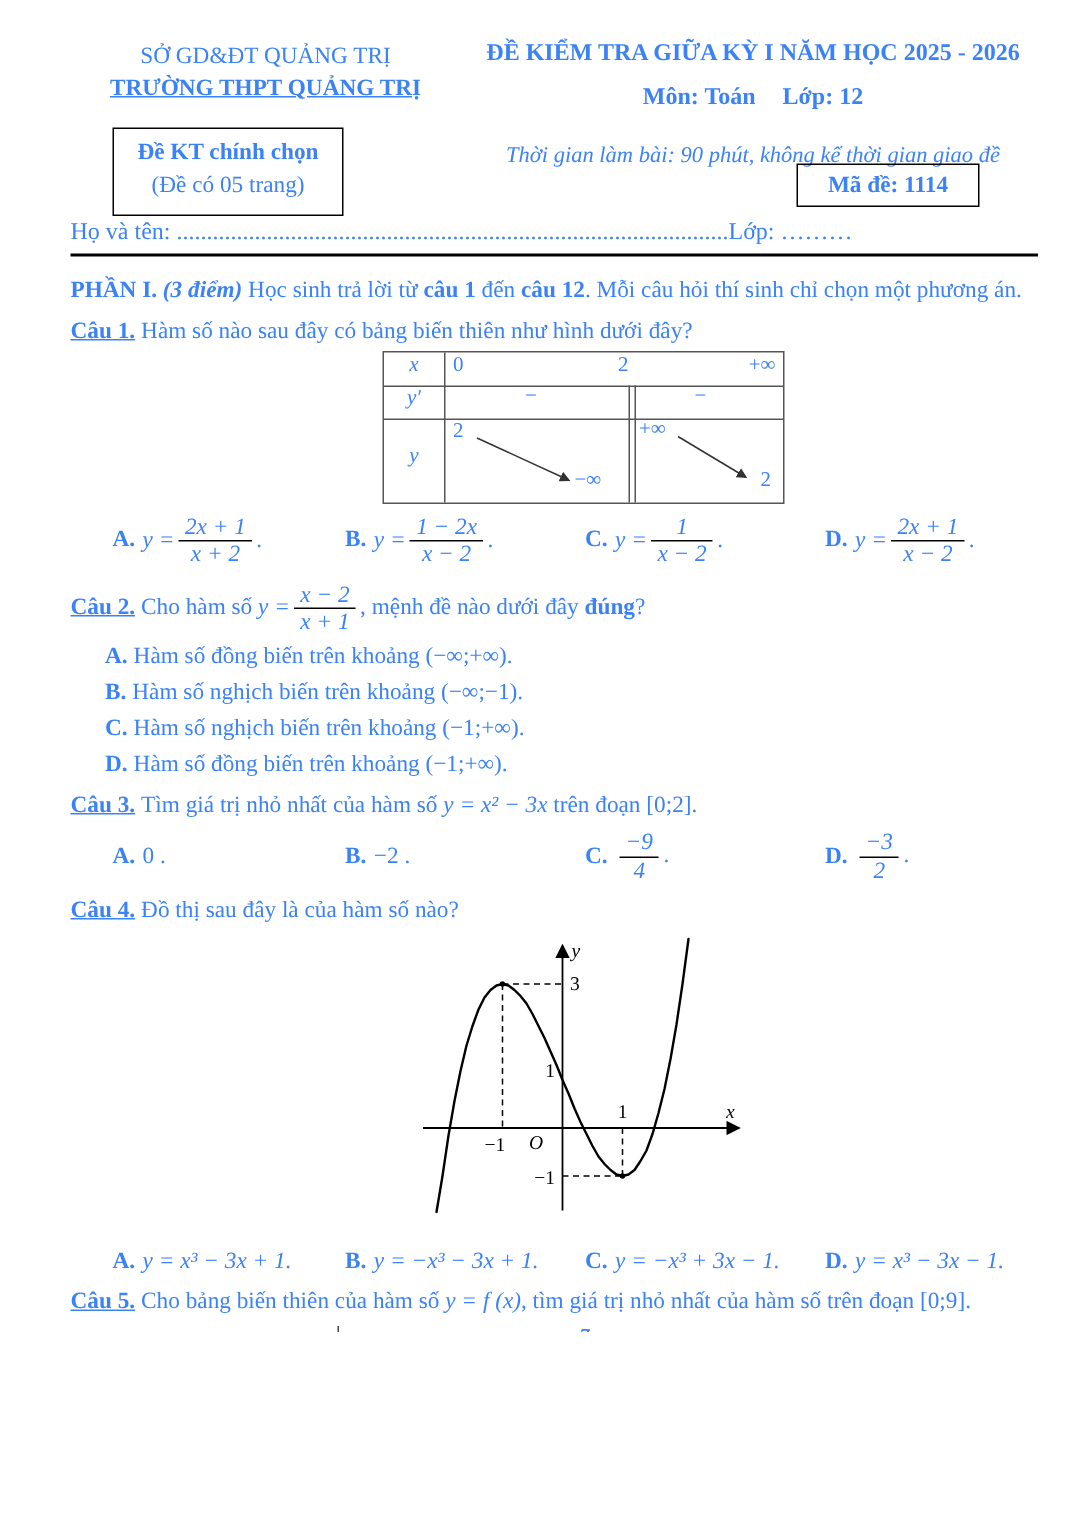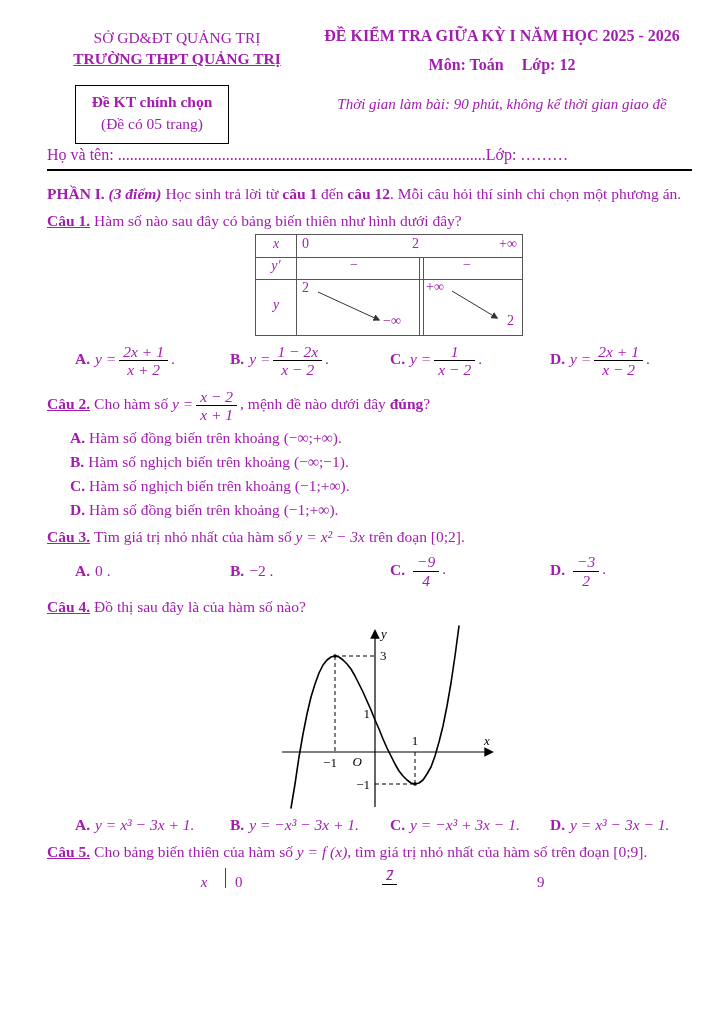--- a/index.html
+++ b/index.html
@@ -1,16 +1,16 @@
 <!DOCTYPE html>
 <html><head>
 <meta charset="utf-8">
 <style>
   html,body{margin:0;padding:0;background:#fff;}
-  .page{position:relative;width:725px;height:888px;background:#fff;color:#a21caf;
+  .page{position:relative;width:725px;height:888px;background:#fff;color:#3b82f6;
         font-family:"Liberation Serif", serif;font-size:15.5px;overflow:hidden;}
   
   .header{position:relative;height:172px;}
   .hdr-left{position:absolute;top:28px;left:52px;width:250px;text-align:center;line-height:1.35;}
   .hdr-left .school{font-weight:bold;text-decoration:underline;}
   .hdr-right{position:absolute;top:26px;left:302px;width:400px;text-align:center;line-height:1.3;}
   .hdr-right .title{font-weight:bold;font-size:16px;}
   .hdr-right .subject{font-weight:bold;font-size:16px;margin-top:8px;}
   .hdr-right .subject .gap{display:inline-block;width:18px;}
   .hdr-right .duration{font-style:italic;font-size:15px;margin-top:19px;}
@@ -75,20 +75,21 @@
     </div>
     <div class="hdr-right">
       <div class="title">ĐỀ KIỂM TRA GIỮA KỲ I NĂM HỌC 2025 - 2026</div>
       <div class="subject"><span>Môn: Toán</span><span class="gap"></span><span>Lớp: 12</span></div>
       <div class="duration">Thời gian làm bài: 90 phút, không kể thời gian giao đề</div>
     </div>
     <div class="official-box">
       <div class="l1">Đề KT chính chọn</div>
       <div>(Đề có 05 trang)</div>
     </div>
+    <div class="code-box">Mã đề: 1114</div>
     <div class="name-line">
       <span>Họ và tên: </span><span>............................................................................................</span><span>Lớp: ………</span>
     </div>
     <div class="rule"></div>
   </div>
 
   <div class="content">
 
     <p class="intro"><b>PHẦN I.</b><b><i> (3 điểm) </i></b><span>Học sinh trả lời từ </span><b>câu 1</b><span> đến </span><b>câu 12</b><span>. Mỗi câu hỏi thí sinh chỉ chọn một phương án.</span></p>
 
@@ -173,21 +174,21 @@
         <text x="204" y="126" font-size="13" font-style="italic" font-family="Liberation Serif, serif">x</text>
         <text x="82" y="147" font-size="13" font-style="italic" font-family="Liberation Serif, serif" text-anchor="end">O</text>
         <text x="100" y="41" font-size="13" font-family="Liberation Serif, serif">3</text>
         <text x="90" y="99" font-size="13" font-family="Liberation Serif, serif" text-anchor="end">1</text>
         <text x="50" y="148" font-size="13" font-family="Liberation Serif, serif" text-anchor="middle">−1</text>
         <text x="135" y="126" font-size="13" font-family="Liberation Serif, serif" text-anchor="middle">1</text>
         <text x="90" y="170" font-size="13" font-family="Liberation Serif, serif" text-anchor="end">−1</text>
       </svg>
     </div>
 
-    <div class="opt-row" style="margin-top:3px;">
+    <div class="opt-row" style="margin-top:18px;">
       <span><b>A.</b><span class="mv">y = x³ − 3x + 1.</span></span>
       <span><b>B.</b><span class="mv">y = −x³ − 3x + 1.</span></span>
       <span><b>C.</b><span class="mv">y = −x³ + 3x − 1.</span></span>
       <span><b>D.</b><span class="mv">y = x³ − 3x − 1.</span></span>
     </div>
 
     <p class="q"><b class="ql">Câu 5.</b><span>Cho bảng biến thiên của hàm số </span><span class="mv">y = f (x)</span><span>, tìm giá trị nhỏ nhất của hàm số trên đoạn [0;9].</span></p>
 
     <div class="bbt5">
       <div class="vline"></div>

